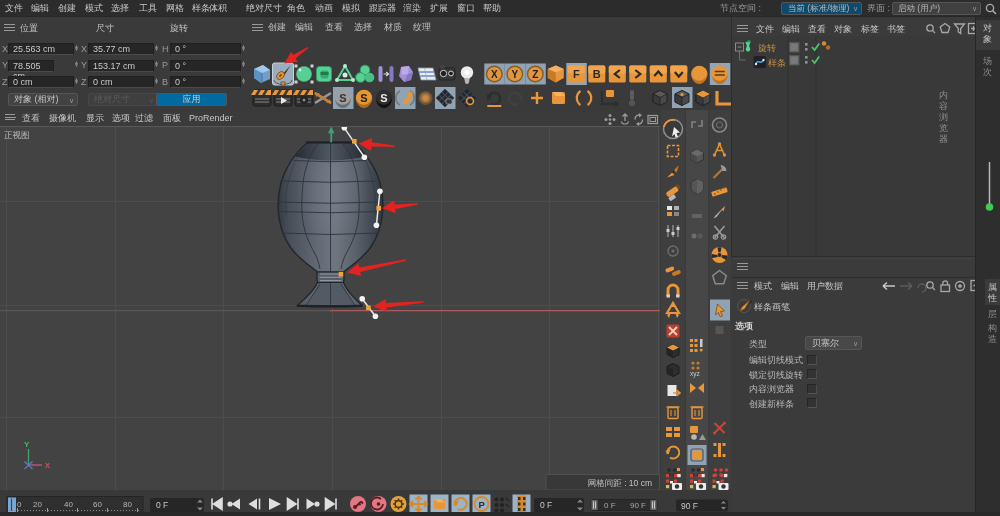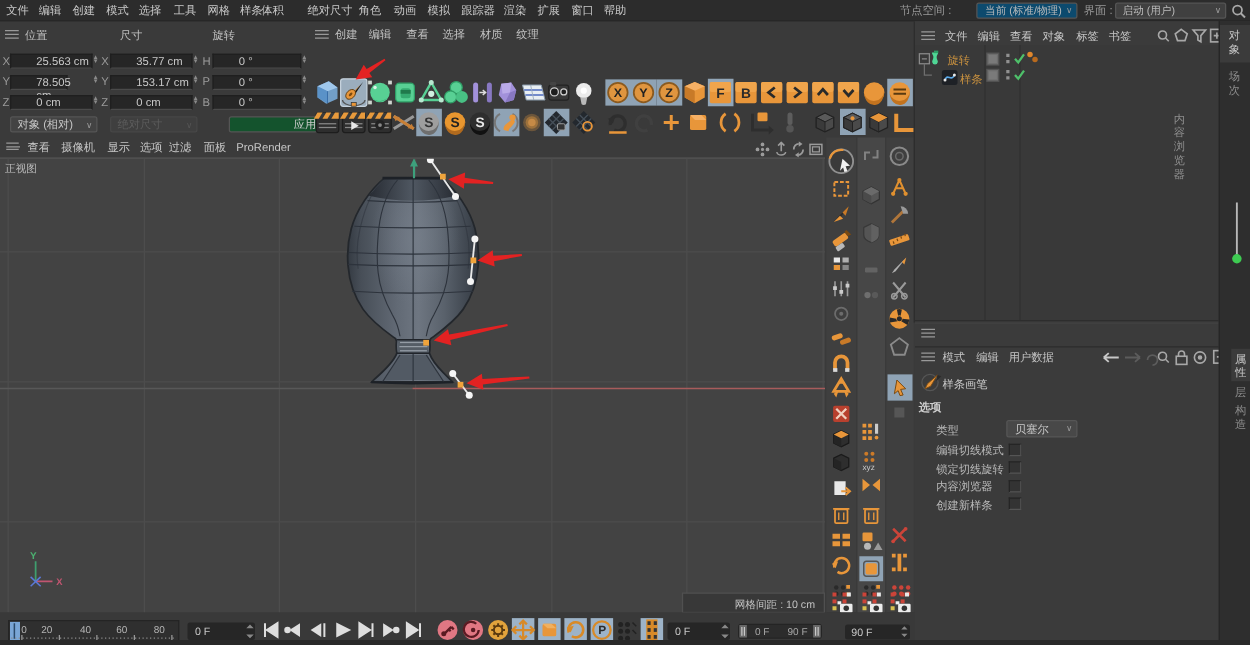--- a/index.html
+++ b/index.html
@@ -1,19 +1,19 @@
 <!DOCTYPE html>
 <html><head><meta charset="utf-8">
 <style>
 *{margin:0;padding:0;box-sizing:border-box}
 html,body{width:1000px;height:516px;overflow:hidden;background:#2c2c2c}
 #app{position:relative;width:1000px;height:516px;font-family:"Liberation Sans",sans-serif;color:#c6c6c6;background:#3a3a3a;overflow:hidden}
 .ab{position:absolute}
 .t9{font-size:9px;line-height:9px;white-space:nowrap}
-.fld{position:absolute;background:#262626;border:1px solid #1f1f1f;border-bottom-color:#4a4a4a;color:#c9c9c9;font-size:9px;line-height:10px;padding-left:20px}
+.fld{position:absolute;background:#262626;border:1px solid #1f1f1f;border-bottom-color:#4a4a4a;color:#c9c9c9;font-size:9px;line-height:10px;padding-left:4px}
 .spin{position:absolute;width:7px;color:#8a8a8a;font-size:5px;line-height:3px;text-align:center}
 .lbl{position:absolute;color:#9b9b9b;font-size:9px;line-height:9px}
 .cb{position:absolute;width:10px;height:10px;background:#333;border:1px solid #252525;border-bottom-color:#555;border-right-color:#4d4d4d}
 .hamb{position:absolute;width:11px;height:7px;border-top:1.6px solid #999;border-bottom:1.6px solid #999}
 .hamb:before{content:"";position:absolute;left:0;top:1.6px;width:11px;height:1.6px;background:#999}
 </style></head>
 <body>
 <div id="app">
 <div class="ab" style="left:0;top:0;width:1000px;height:17px;background:#2c2c2c;border-bottom:1px solid #272727"></div>
 <div class="ab t9" style="top:4px;left:0;color:#c9c9c9">
@@ -81,21 +81,21 @@
     <div class="fld" style="left:8px;top:76px;width:66px;height:12px">0 cm</div>
     <div class="spin" style="left:73px;top:78px">▲<br>▼</div>
 <div class="lbl" style="left:81px;top:78px">Z</div>
     <div class="fld" style="left:88px;top:76px;width:66px;height:12px">0 cm</div>
     <div class="spin" style="left:153px;top:78px">▲<br>▼</div>
 <div class="lbl" style="left:162px;top:78px">B</div>
     <div class="fld" style="left:170px;top:76px;width:71px;height:12px">0 °</div>
     <div class="spin" style="left:240px;top:78px">▲<br>▼</div>
 <div class="ab" style="left:8px;top:92.5px;width:70px;height:13px;background:#434343;border:1px solid #555;border-radius:2px;font-size:9px;line-height:11px;color:#c6c6c6;padding-left:5px">对象 (相对)<span style="position:absolute;right:3px;top:1px;color:#999;font-size:7px">∨</span></div>
 <div class="ab" style="left:88px;top:92.5px;width:70px;height:13px;background:#3f3f3f;border:1px solid #474747;border-radius:2px;font-size:9px;line-height:11px;color:#5d5d5d;padding-left:5px">绝对尺寸<span style="position:absolute;right:3px;top:1px;color:#555;font-size:7px">∨</span></div>
-<div class="ab" style="left:183px;top:92.5px;width:71px;height:13px;background:#14532d;border:1px solid #555;border-radius:2px;font-size:9px;line-height:11px;color:#ccc;text-align:right">应用</div>
+<div class="ab" style="left:156px;top:92.5px;width:71px;height:13px;background:#0369a1;border:1px solid #555;border-radius:2px;font-size:9px;line-height:11px;color:#ccc;text-align:center">应用</div>
 <svg class="ab" style="left:248px;top:40px" width="492" height="72" viewBox="0 0 492 72">
 <defs>
 <g id="clap">
           <rect x="-9" y="-8" width="18" height="16" rx="2" fill="#2e2e2e" stroke="#1d1d1d"></rect>
           <path d="M-9,-8 L9,-8 L9,-3 L-9,-3 Z" fill="#3a3a3a"></path>
           <path d="M-8,-8 l4,0 l-3,5 l-4,0 Z M-1,-8 l4,0 l-3,5 l-4,0 Z M6,-8 l3,0 l0,5 l-6,0 Z" fill="#e89a3c"></path>
           <line x1="-7" y1="1" x2="7" y2="1" stroke="#888" stroke-width="1"></line>
           <line x1="-7" y1="4" x2="7" y2="4" stroke="#888" stroke-width="1"></line>
         </g>
 <g id="sball">

